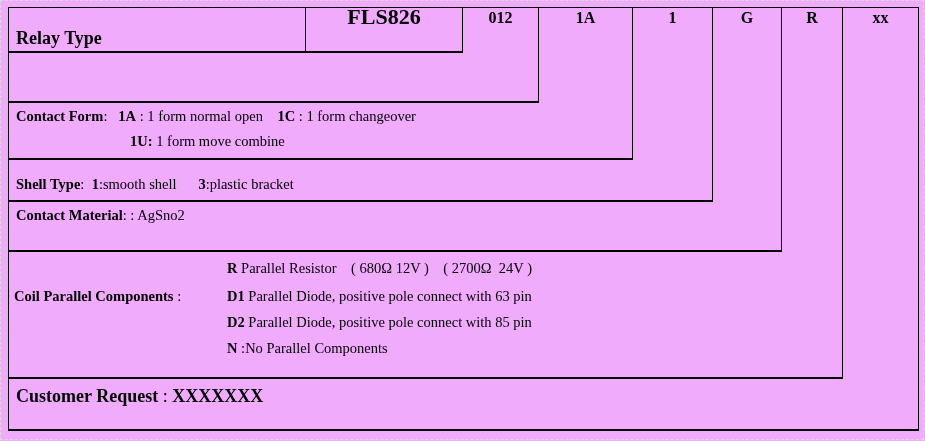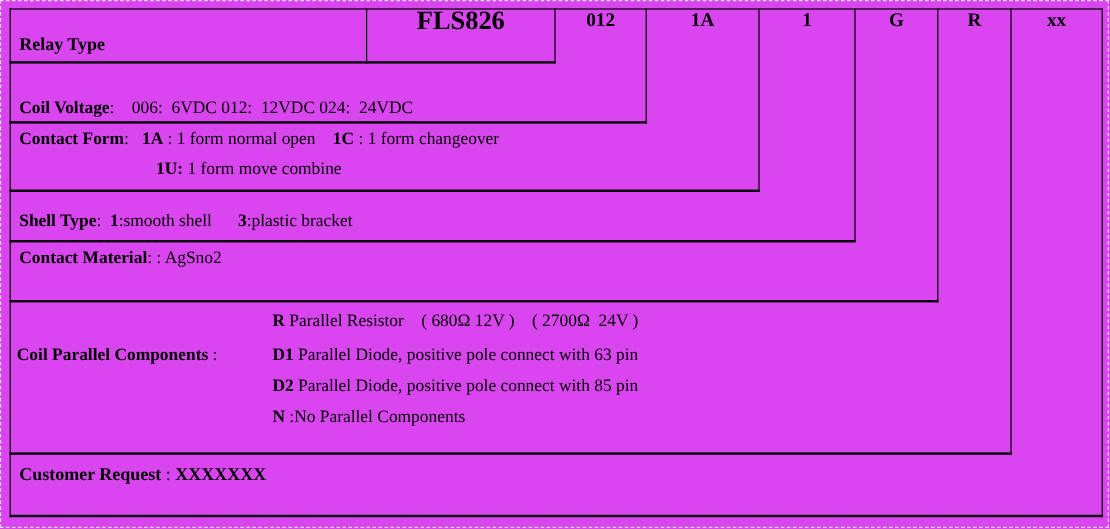--- a/index.html
+++ b/index.html
@@ -1,20 +1,20 @@
 <!DOCTYPE html>
 <html><head>
 <meta charset="utf-8">
 <style>
   html, body { margin: 0; padding: 0; background: #ffffff; }
   .canvas {
     position: relative;
     width: 925px;
     height: 441px;
-    background: #d946ef;
+    background: #f0abfc;
     color: #000000;
     font-family: "Liberation Serif", "DejaVu Serif", serif;
     overflow: hidden;
   }
   .page-edge {
     position: absolute;
     left: 0; top: 0; right: 1px; bottom: 1px;
     border: 1px dashed #d9d9d9;
     pointer-events: none;
   }
@@ -35,21 +35,21 @@
     white-space: pre;
   }
   .code {
     position: absolute;
     top: 9px;
     text-align: center;
     font-size: 16px;
     font-weight: bold;
     white-space: pre;
   }
-  .label-lg { font-size: 15px; }
+  .label-lg { font-size: 18px; }
 </style>
 </head>
 <body>
 
 <div class="canvas">
 
   <div class="page-edge"></div>
 
   <div class="ln" style="left:8px; top:7px; width:911px; height:1px;"></div>
   <div class="ln" style="left:8px; top:7px; width:1px; height:424px;"></div>
@@ -74,21 +74,20 @@
   <div class="model">FLS826</div>
   <div class="code" style="left:463px; width:75px;">012</div>
   <div class="code" style="left:539px; width:93px;">1A</div>
   <div class="code" style="left:633px; width:79px;">1</div>
   <div class="code" style="left:713px; width:68px;">G</div>
   <div class="code" style="left:782px; width:60px;">R</div>
   <div class="code" style="left:843px; width:75px;">xx</div>
 
   <div class="txt label-lg" style="left:16px; top:30px;"><span class="b">Relay Type</span></div>
 
-  <div class="txt" style="left:16px; top:82px;"><span class="b">Coil Voltage</span><span>:    006:  6VDC 012:  12VDC 024:  24VDC</span></div>
 
   <div class="txt" style="left:16px; top:108px;"><span class="b">Contact Form</span><span>:   </span><span class="b">1A</span><span> : 1 form normal open    </span><span class="b">1C</span><span> : 1 form changeover</span></div>
   <div class="txt" style="left:130px; top:133px;"><span class="b">1U:</span><span> 1 form move combine</span></div>
 
   <div class="txt" style="left:16px; top:176px;"><span class="b">Shell Type</span><span>:  </span><span class="b">1</span><span>:smooth shell      </span><span class="b">3</span><span>:plastic bracket</span></div>
 
   <div class="txt" style="left:16px; top:207px;"><span class="b">Contact Material</span><span>: : AgSno2</span></div>
 
   <div class="txt" style="left:14px; top:288px;"><span class="b">Coil Parallel Components</span><span> :</span></div>
   <div class="txt" style="left:227px; top:260px;"><span class="b">R</span><span> Parallel Resistor    ( 680Ω 12V )    ( 2700Ω  24V )</span></div>

